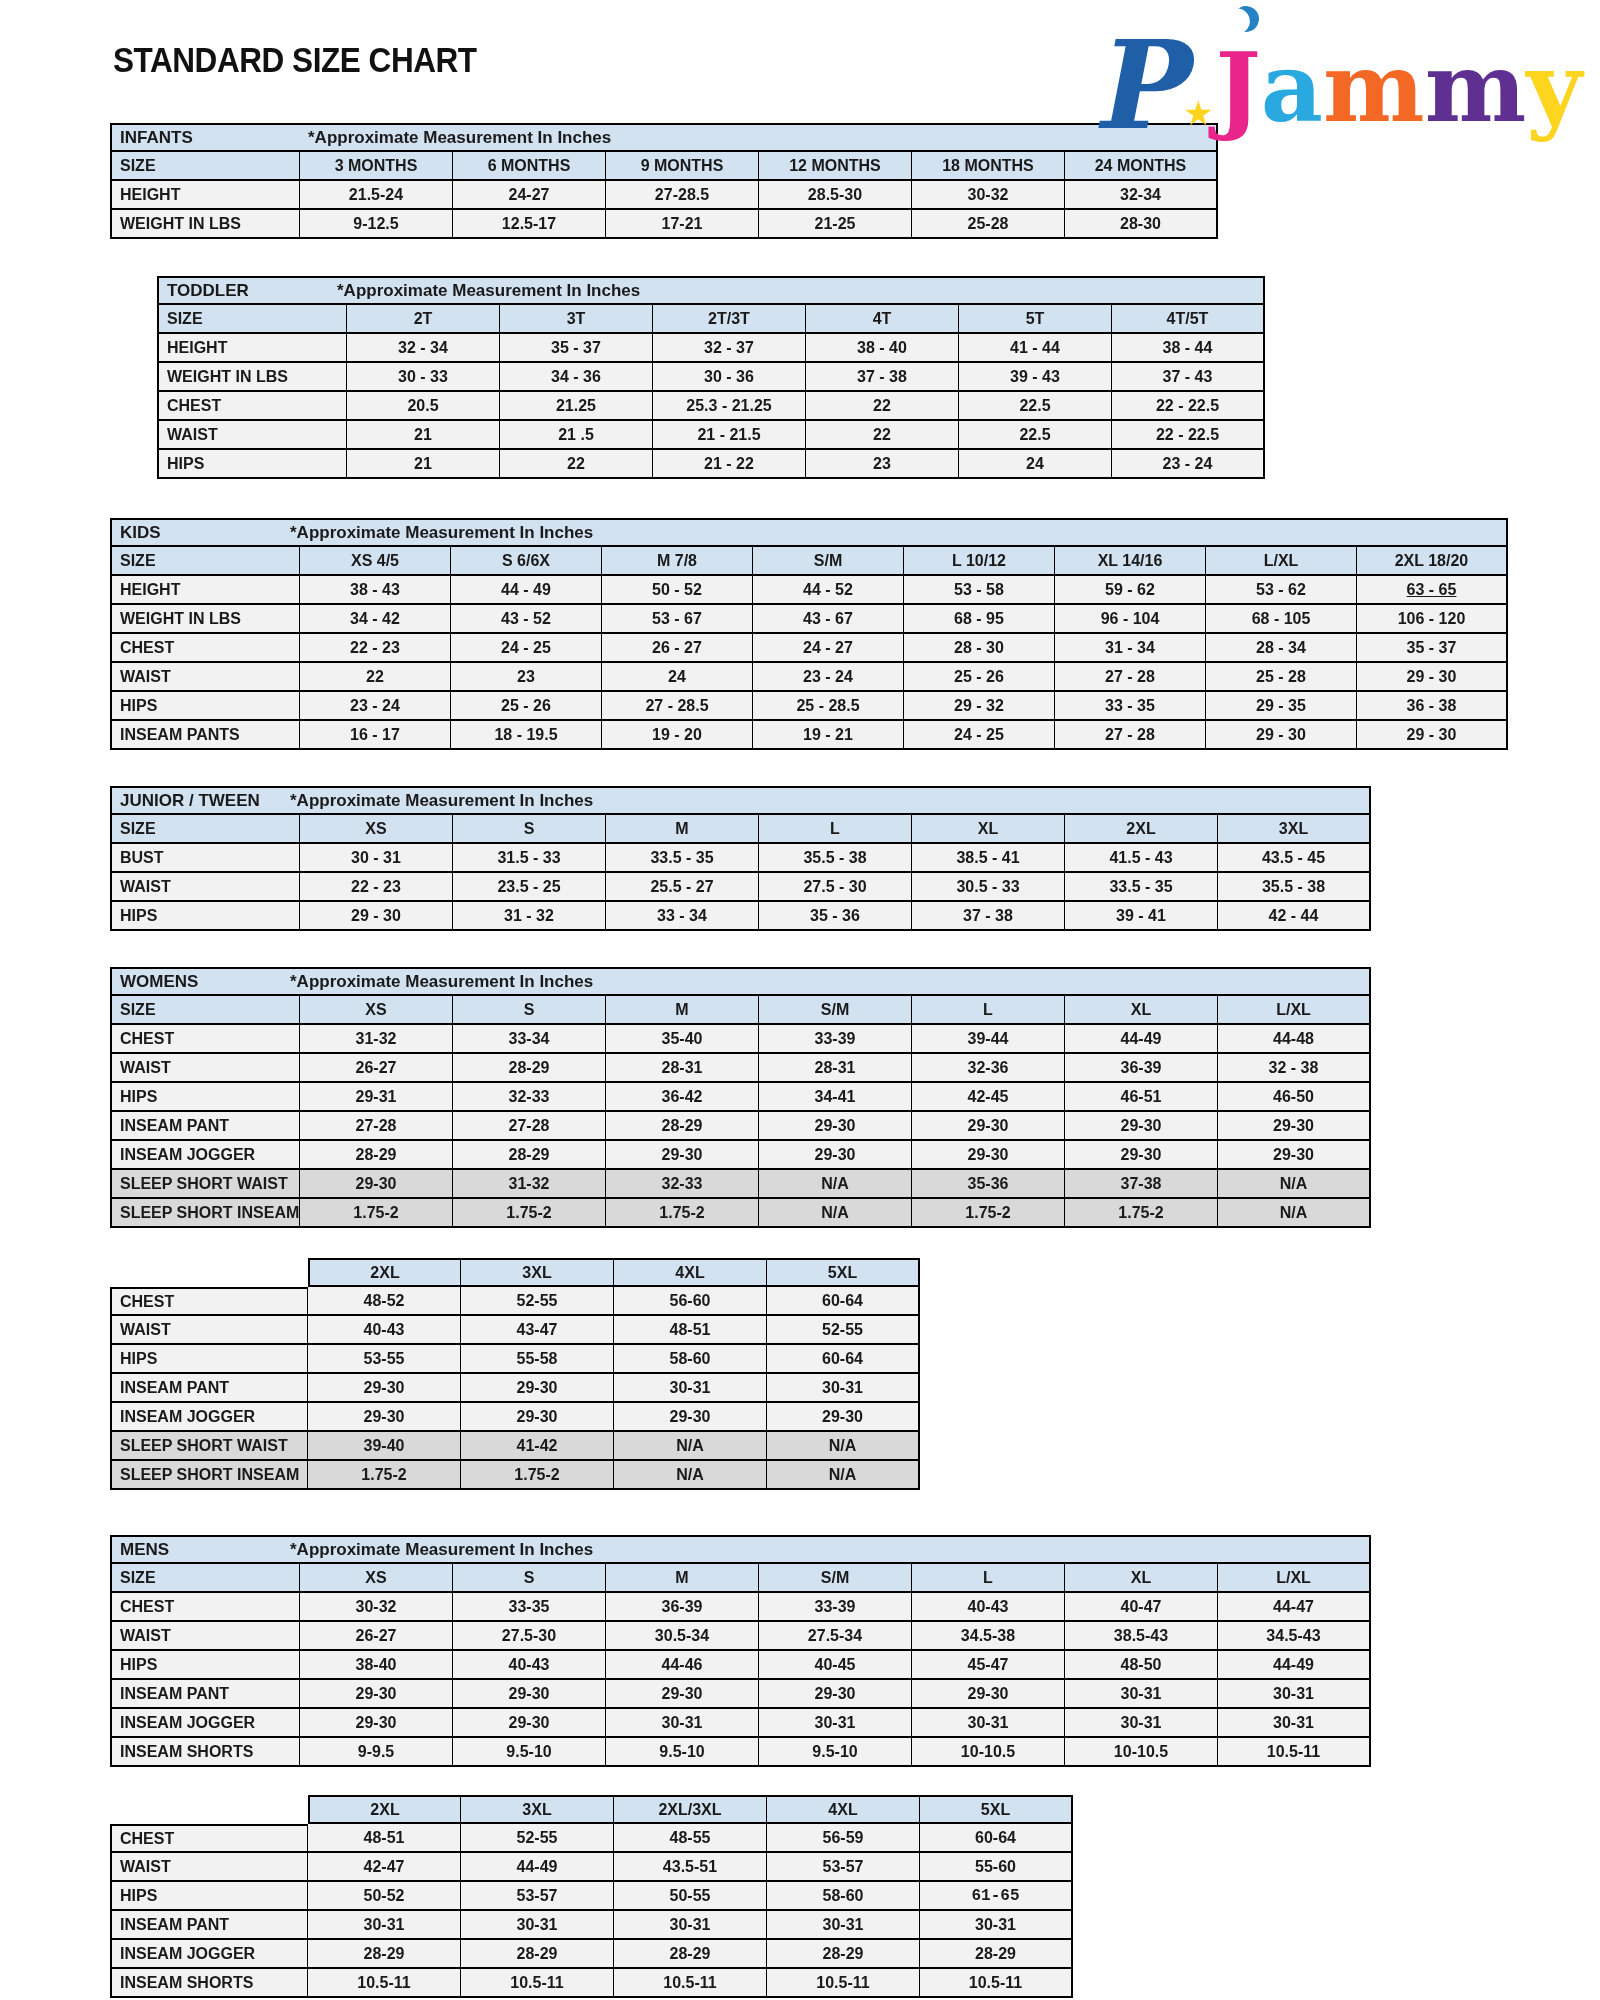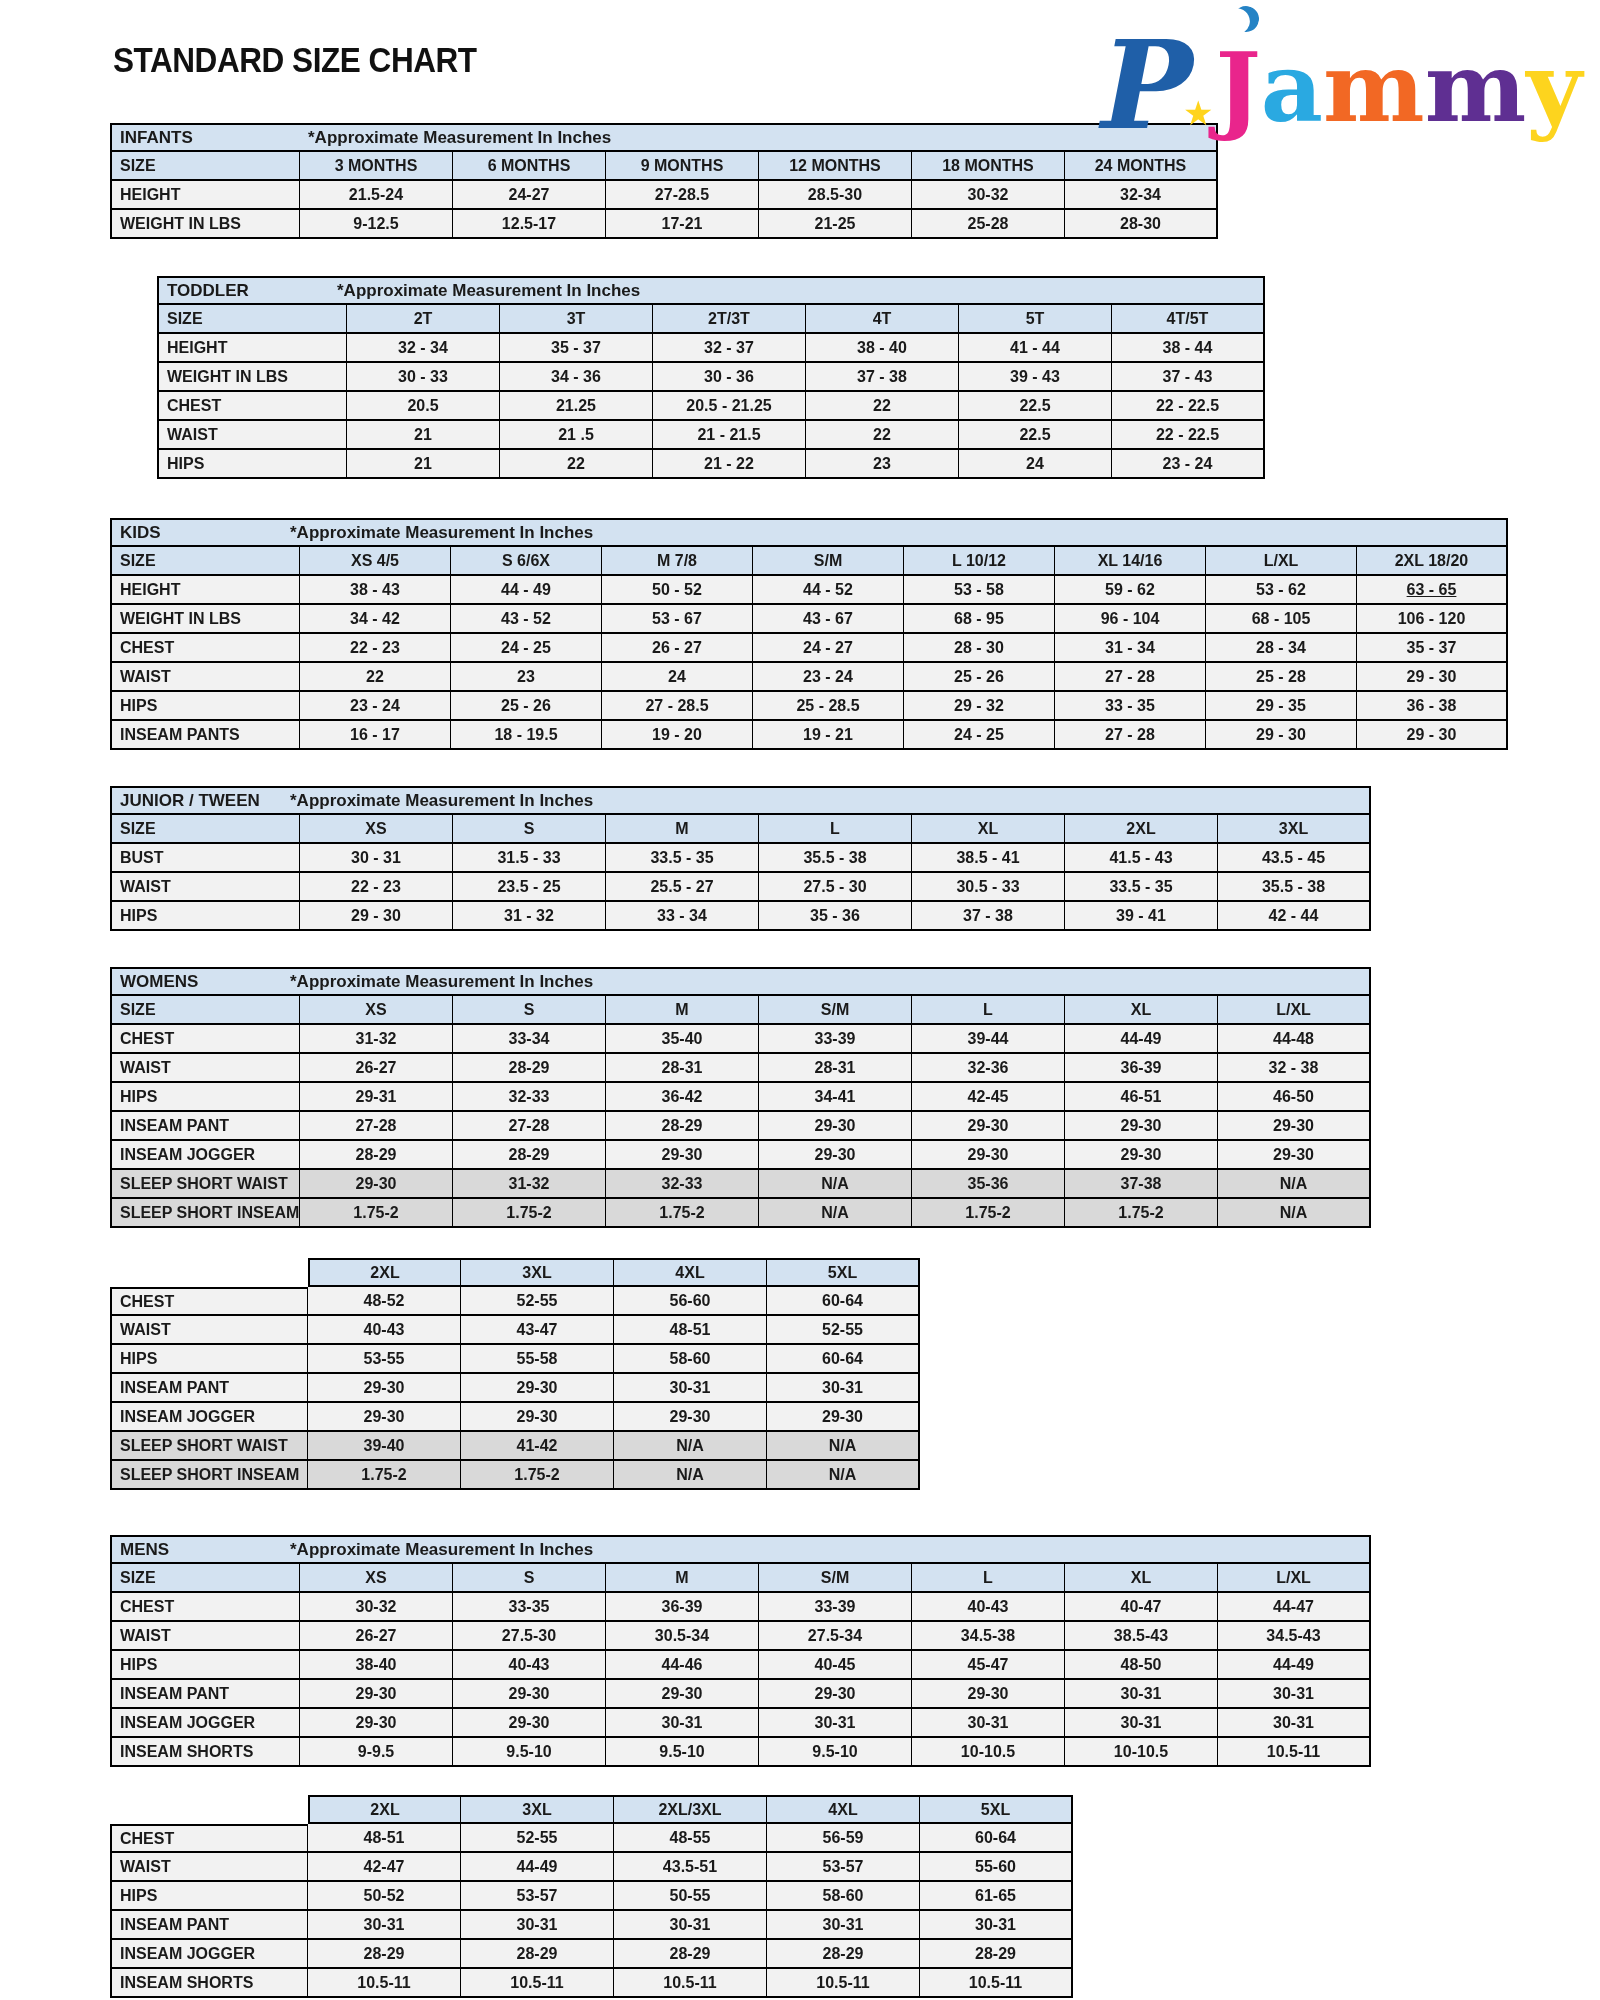--- a/index.html
+++ b/index.html
@@ -119,21 +119,21 @@
           <div class="cell " style="width: 153px;">34 - 36</div>
           <div class="cell " style="width: 153px;">30 - 36</div>
           <div class="cell " style="width: 153px;">37 - 38</div>
           <div class="cell " style="width: 153px;">39 - 43</div>
           <div class="cell  re" style="width: 153px;">37 - 43</div>
         </div>
         <div class="trow">
           <div class="cell lab le" style="width: 190px;">CHEST</div>
           <div class="cell " style="width: 153px;">20.5</div>
           <div class="cell " style="width: 153px;">21.25</div>
-          <div class="cell " style="width: 153px;">20.5 - 21.25</div>
+          <div class="cell " style="width: 153px;">25.3 - 21.25</div>
           <div class="cell " style="width: 153px;">22</div>
           <div class="cell " style="width: 153px;">22.5</div>
           <div class="cell  re" style="width: 153px;">22 - 22.5</div>
         </div>
         <div class="trow">
           <div class="cell lab le" style="width: 190px;">WAIST</div>
           <div class="cell " style="width: 153px;">21</div>
           <div class="cell " style="width: 153px;">21 .5</div>
           <div class="cell " style="width: 153px;">21 - 21.5</div>
           <div class="cell " style="width: 153px;">22</div>
@@ -531,21 +531,21 @@
           <div class="cell " style="width: 153px;">43.5-51</div>
           <div class="cell " style="width: 153px;">53-57</div>
           <div class="cell  re" style="width: 153px;">55-60</div>
         </div>
         <div class="trow">
           <div class="cell lab le" style="width: 198px;">HIPS</div>
           <div class="cell " style="width: 153px;">50-52</div>
           <div class="cell " style="width: 153px;">53-57</div>
           <div class="cell " style="width: 153px;">50-55</div>
           <div class="cell " style="width: 153px;">58-60</div>
-          <div class="cell  re" style="width: 153px;">61-65</div>
+          <div class="cell  re" style="width: 153px; font-family: Liberation Mono, monospace;">61-65</div>
         </div>
         <div class="trow">
           <div class="cell lab le" style="width: 198px;">INSEAM PANT</div>
           <div class="cell " style="width: 153px;">30-31</div>
           <div class="cell " style="width: 153px;">30-31</div>
           <div class="cell " style="width: 153px;">30-31</div>
           <div class="cell " style="width: 153px;">30-31</div>
           <div class="cell  re" style="width: 153px;">30-31</div>
         </div>
         <div class="trow">

